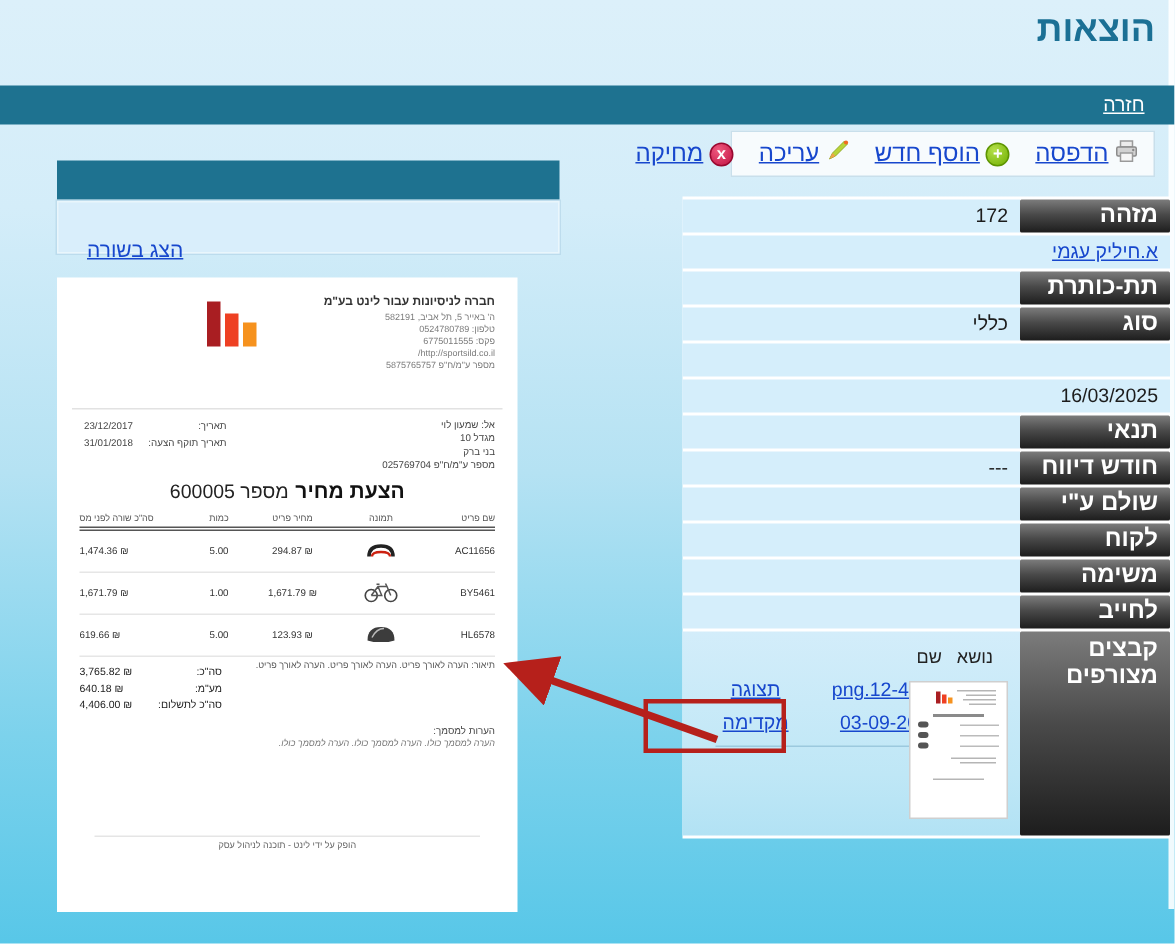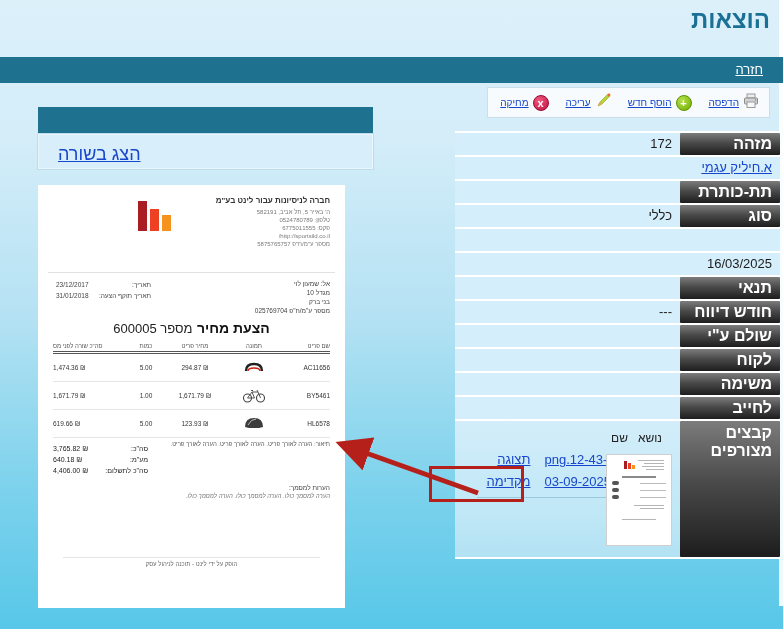--- a/index.html
+++ b/index.html
@@ -1,36 +1,36 @@
 <!DOCTYPE html>
 <html lang="he" dir="rtl"><head>
 <meta charset="utf-8">
 <style>
   * { margin:0; padding:0; box-sizing:border-box; }
   html,body { width:783px; height:629px; }
   body { font-family:"Liberation Sans","DejaVu Sans",sans-serif; overflow:hidden; }
   #screen { position:relative; width:783px; height:629px; overflow:hidden; direction:rtl;
             background:linear-gradient(180deg,#dcf0fa 0%,#d4edf9 22%,#b5e2f3 50%,#7cd2ec 78%,#58c7e8 100%); }
-  a { color:#1747cd; text-decoration:underline; cursor:pointer; }
+  a { color:#1747cd; text-decoration:underline; cursor:pointer;text-align:center; }
 
   
   .right-strip { position:absolute; top:0; right:0; width:4px; height:606px; background:rgba(255,255,255,.9); }
 
   
   .page-title { position:absolute; top:6px; right:13px; font-size:24px; font-weight:bold; color:#1b7095; }
 
   
   .top-bar { position:absolute; top:57px; left:0; width:783px; height:26px; background:#1e7290; }
   .top-bar a { color:#ffffff; font-size:13px; position:absolute; right:20px; top:5px; }
 
   
   .toolbar { position:absolute; top:87px; right:13px; width:283px; height:31px; background:#f7fbfd;
              border:1px solid #c9dfeb; display:flex; align-items:center; gap:17px; padding:0 10px; }
   .tool-btn { display:flex; align-items:center; gap:4px; font-size:13px; white-space:nowrap; }
-  .tool-btn a { font-size:10px; }
+  .tool-btn a { font-size:16px; }
   .icon-circle { width:16px; height:16px; border-radius:50%; display:flex; align-items:center; justify-content:center;
                  color:#fff; font-size:11px; font-weight:bold; line-height:16px; }
   .icon-add { background:radial-gradient(circle at 35% 30%,#b5e04a,#6fae00); border:1px solid #5d9400; }
   .icon-del { background:radial-gradient(circle at 35% 30%,#f0597e,#c01243); border:1px solid #98082f; }
 
   
   .details { position:absolute; top:131px; right:3px; left:455px; background:#ffffff; padding:2px 0 0 0; }
   .d-row { display:flex; margin-bottom:2px; height:22px; }
   .d-label { flex:0 0 100px; background:linear-gradient(180deg,#7c7c7c 0%,#4a4a4a 45%,#1d1d1d 100%);
              color:#fff; font-size:16px; font-weight:bold; line-height:22px; padding:0 8px; border-radius:1px; }
@@ -52,21 +52,21 @@
   .thumb .t-line { height:1px; background:#b5b5b5; margin:2px 4px 0 auto; }
   .thumb .t-mid { height:2px; background:#8a8a8a; margin:6px auto 3px auto; width:34px; }
   .thumb .t-row { display:flex; justify-content:space-between; margin:3px 2px 0 2px; }
   .thumb .t-row i { display:block; width:7px; height:4px; background:#555; border-radius:2px; }
   .thumb .t-row b { display:block; width:26px; height:1px; background:#bbb; margin-top:2px; }
 
   
   .left-head-bar { position:absolute; top:107px; left:38px; width:335px; height:26px; background:#1e7290; }
   .show-inline-box { position:absolute; top:134px; left:38px; width:335px; height:35px; background:#d9eefb;
                      border:1px solid #e9f6fc; box-shadow:0 0 0 1px rgba(173,208,228,.55); }
-  .show-inline-box a { position:absolute; left:19px; top:9px; font-size:18px; }
+  .show-inline-box a { position:absolute; left:19px; top:23px; font-size:14px; }
 
   
   .doc { position:absolute; left:38px; top:185px; width:307px; height:423px; background:#ffffff; direction:rtl; }
   .doc-logo { position:absolute; left:100px; top:16px; display:flex; align-items:flex-end; gap:3px; }
   .doc-logo i { display:block; width:9px; }
   .doc-company { position:absolute; top:11px; right:15px; text-align:right; }
   .doc-company .c-name { font-size:8px; font-weight:bold; color:#333; margin-bottom:3px; }
   .doc-company .c-line { font-size:6px; color:#7a7a7a; line-height:8px; }
   .doc-hr1 { position:absolute; top:87px; left:10px; right:10px; border-top:1px solid #e2e2e2; }
   .doc-dates { position:absolute; left:18px; top:96px; width:95px; font-size:6.5px; color:#444; }

